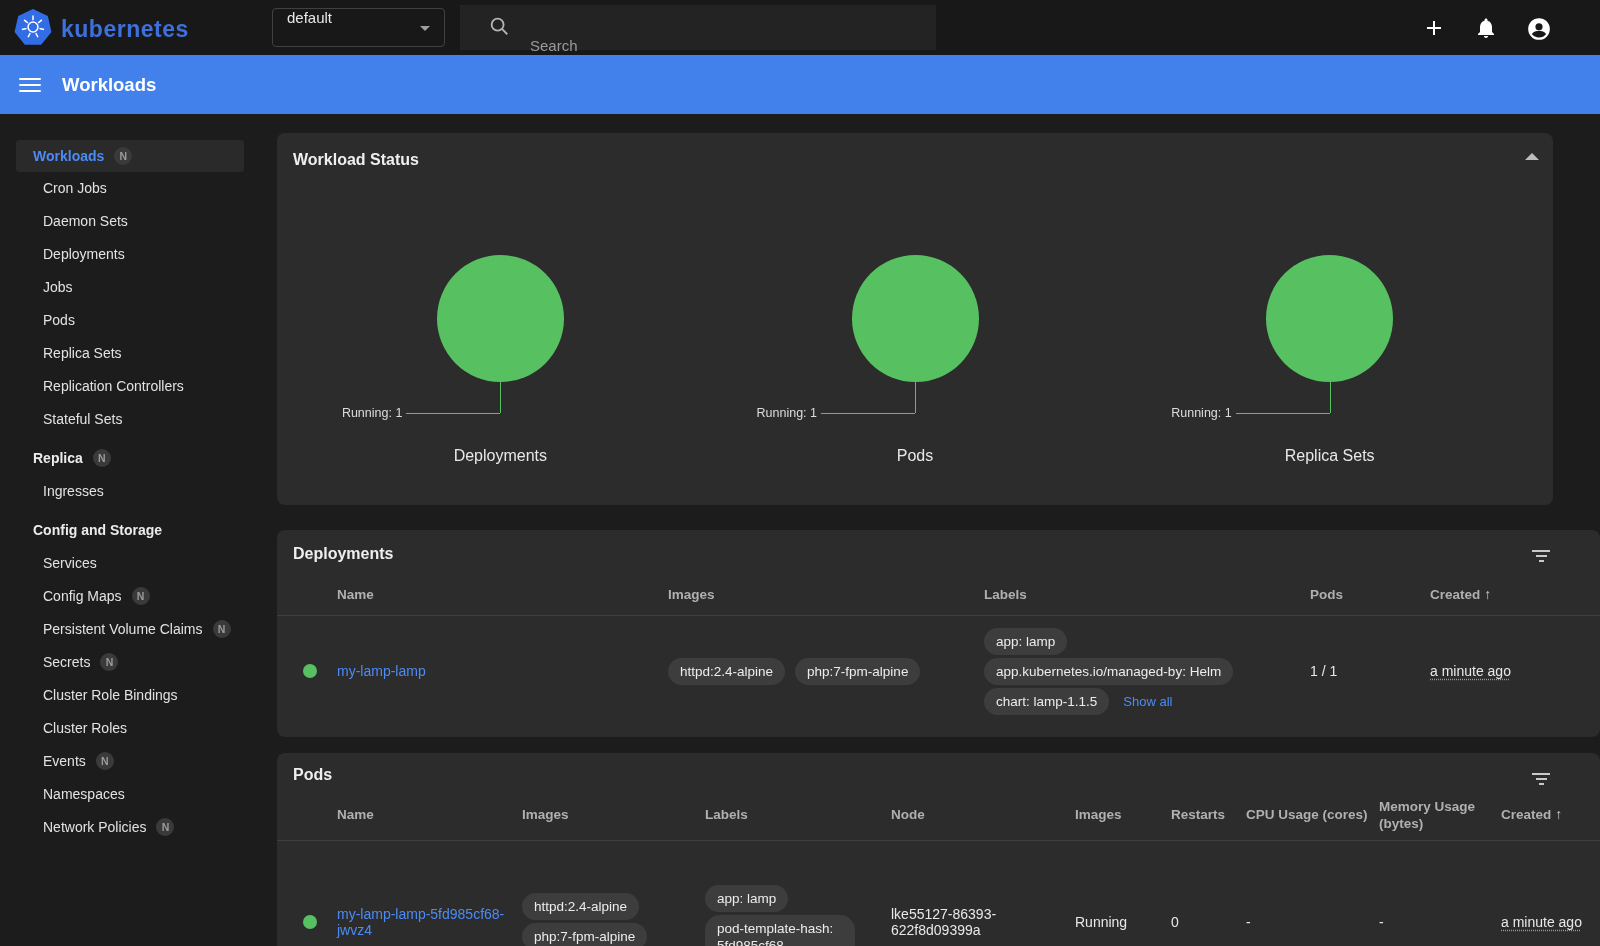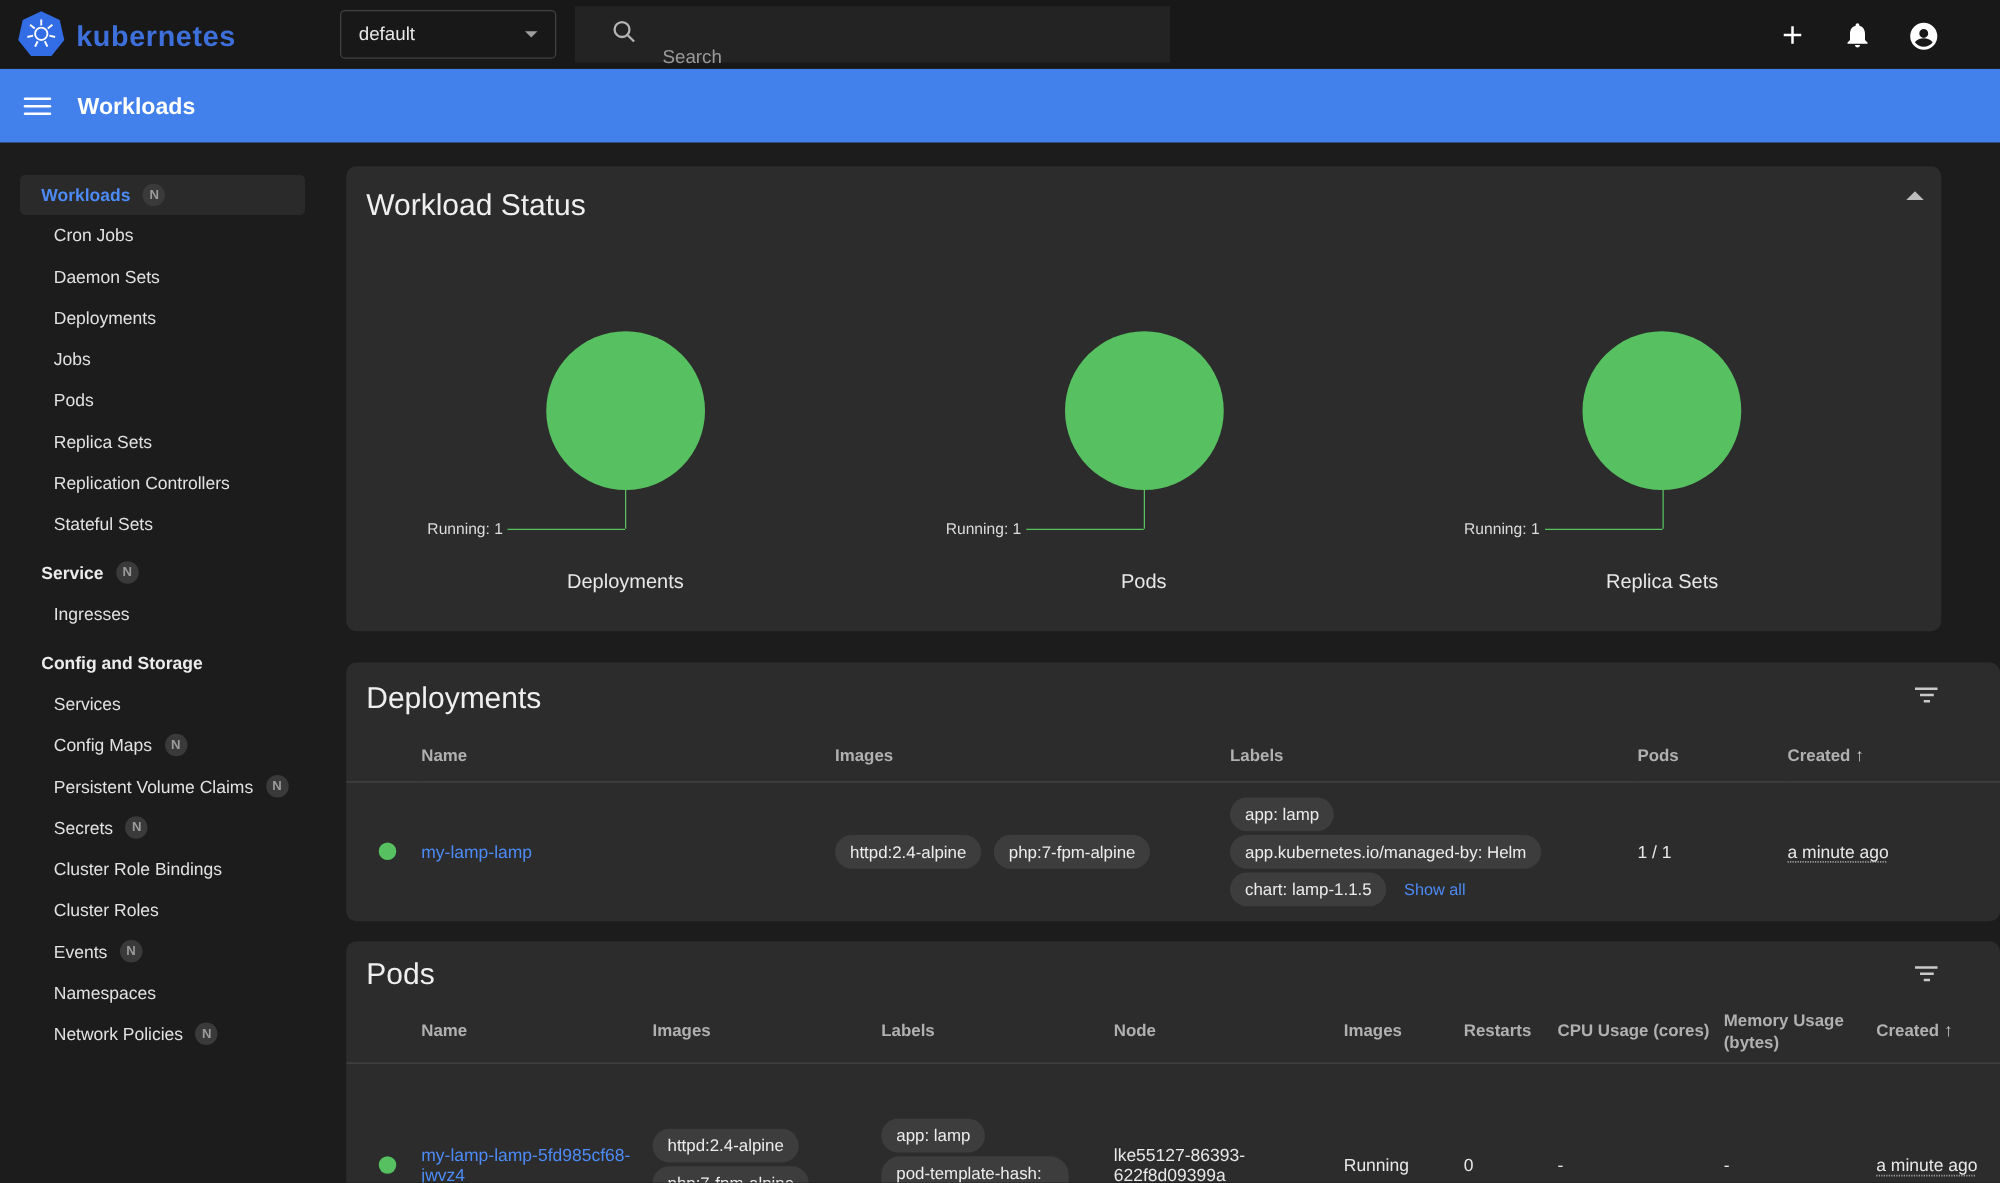--- a/index.html
+++ b/index.html
@@ -13,21 +13,21 @@
   
   .topbar {
     position: fixed; top: 0; left: 0; width: 100%; height: 55px;
     background: #181818; z-index: 30; padding-left: 22px;
   }
   .brand { position: absolute; left: 14px; top: 8px; display: flex; align-items: center; }
   .brand-name { margin-left: 9px; font-size: 23px; font-weight: 700; color: #3e70dc; letter-spacing: .5px; }
   .ns-select {
     position: absolute; left: 272px; top: 8px; width: 173px; height: 39px;
     border: 1px solid #414141; border-radius: 4px;
-    display: flex; align-items: center; padding: 0 14px; cursor: pointer;
+    display: flex; align-items: flex-start; padding: 0 14px; cursor: pointer; flex-direction: column;
   }
   .ns-value { font-size: 15px; color: #e8e8e8; }
   .caret-down {
     margin-left: auto; width: 0; height: 0;
     border-left: 5px solid transparent; border-right: 5px solid transparent;
     border-top: 5px solid #9e9e9e;
   }
   .searchbar {
     position: absolute; left: 460px; top: 5px; width: 476px; height: 45px;
     background: #232323; display: flex; align-items: center; padding-left: 28px;
@@ -74,21 +74,21 @@
     background: #3a3a3a; color: #9b9b9b; font-size: 10.5px; font-weight: 700;
     display: inline-flex; align-items: center; justify-content: center; flex: none;
   }
 
   
   .main {
     position: fixed; left: 260px; top: 114px; right: 0; bottom: 0;
     overflow: hidden; padding: 19px 0 0 17px;
   }
   .card { background: #2c2c2c; border-radius: 8px; position: relative; }
-  .card-title { font-size: 24px; font-weight: 400; color: #efefef; }
+  .card-title { font-size: 16px; font-weight: 700; color: #efefef; }
 
   
   .card-status { width: 1276px; height: 372px; padding: 18px 16px 0; margin-bottom: 25px; }
   .collapse-btn {
     position: absolute; right: 9px; top: 20px; width: 24px; height: 16px; cursor: pointer;
     display: flex; justify-content: center;
   }
   .caret-up {
     width: 0; height: 0;
     border-left: 7px solid transparent; border-right: 7px solid transparent;
@@ -238,21 +238,21 @@
     <div class="nav-item nav-sub">
       <span class="nav-label">Replica Sets</span>
     </div>
     <div class="nav-item nav-sub">
       <span class="nav-label">Replication Controllers</span>
     </div>
     <div class="nav-item nav-sub">
       <span class="nav-label">Stateful Sets</span>
     </div>
     <div class="nav-item nav-header">
-      <span class="nav-label">Service</span>
+      <span class="nav-label">Replica</span>
       <span class="n-badge">N</span>
     </div>
     <div class="nav-item nav-sub">
       <span class="nav-label">Ingresses</span>
     </div>
     <div class="nav-item nav-header">
       <span class="nav-label">Config and Storage</span>
     </div>
     <div class="nav-item nav-sub">
       <span class="nav-label">Services</span>

